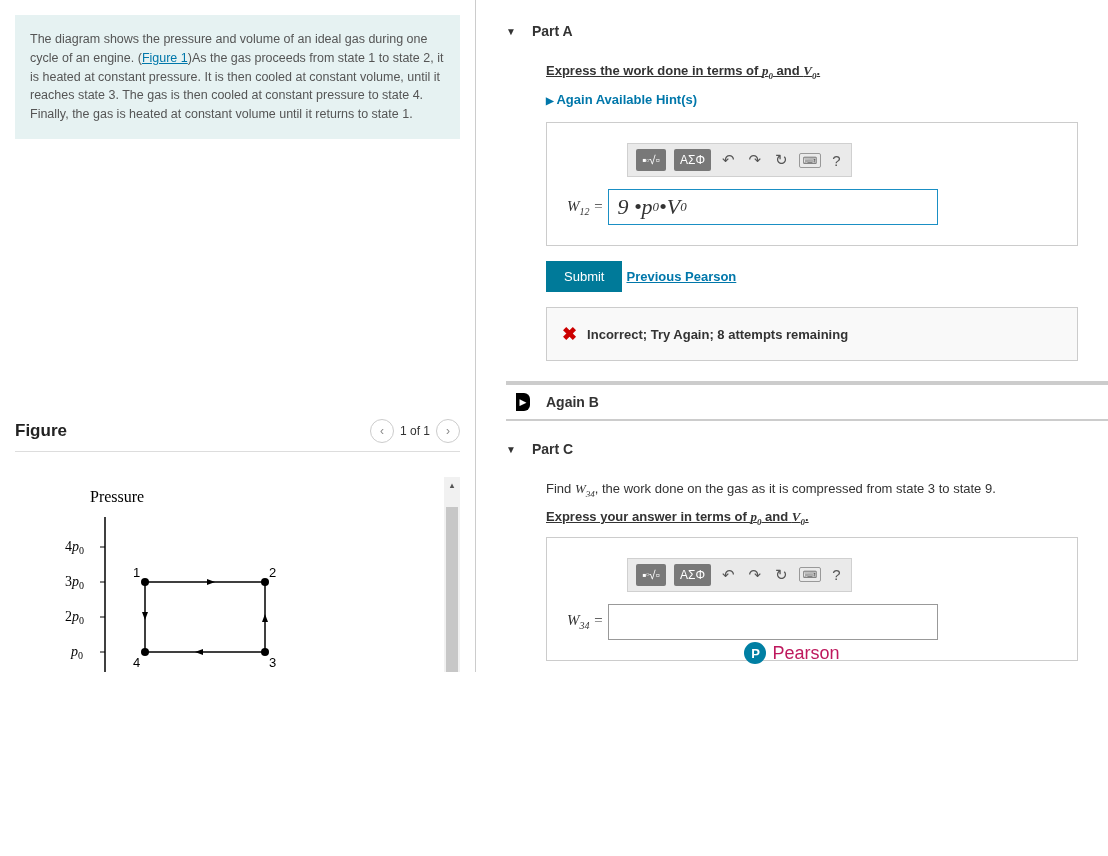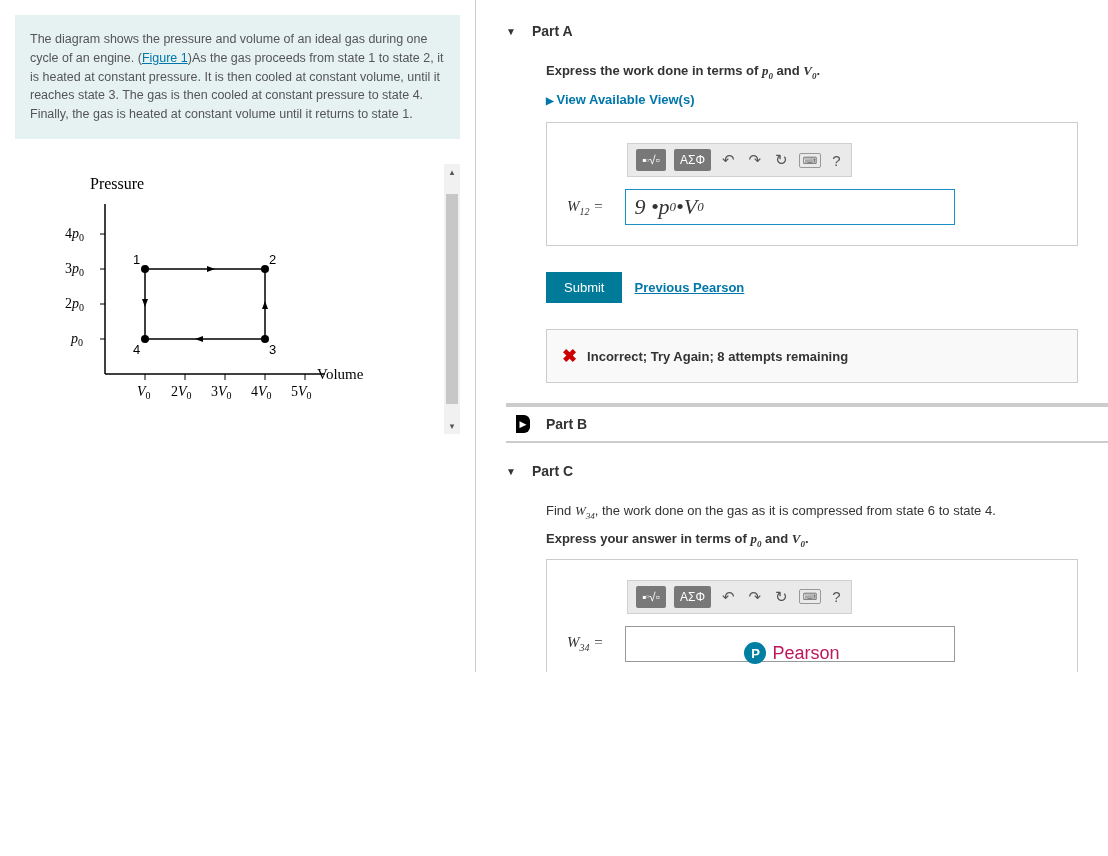--- a/index.html
+++ b/index.html
@@ -18,34 +18,34 @@
 .figure-area { margin-top: 25px; position: relative; height: 310px; }
 .scroll-track { position: absolute; right: 0; top: 0; bottom: 40px; width: 16px; background: #f1f1f1; }
 .scroll-thumb { position: absolute; left: 2px; top: 30px; bottom: 30px; width: 12px; background: #c7c7c7; }
 .scroll-btn { position: absolute; left: 0; width: 16px; height: 16px; background: #f1f1f1; display: flex; align-items: center; justify-content: center; font-size: 9px; color: #555; }
 .part-header { display: flex; align-items: center; gap: 10px; padding: 8px 0; }
 .caret { font-size: 10px; color: #333; }
 .part-title { font-weight: bold; font-size: 14px; padding-left: 6px; }
 .part-body { padding: 15px 30px 20px 40px; border-bottom: 2px solid #ccc; }
 .part-body.noborder { border-bottom: none; }
 .prompt { font-size: 13px; margin-bottom: 8px; line-height: 1.4; }
-.bold { font-weight: bold; }
+.bold { font-weight: bold; text-decoration: underline; }
 .hints { color: #0077aa; font-size: 13px; font-weight: bold; margin: 10px 0 15px; cursor: pointer; }
 .hints::before { content: "▶ "; font-size: 10px; }
 .answer-box { border: 1px solid #ccc; padding: 20px; background: #fff; }
 .toolbar { background: #eaeaea; border: 1px solid #d0d0d0; padding: 5px 8px; display: inline-flex; align-items: center; gap: 8px; margin-bottom: 12px; margin-left: 60px; }
 .tb-btn { background: #787878; color: #fff; padding: 4px 6px; font-size: 12px; border-radius: 2px; display: inline-flex; align-items: center; }
 .tb-icon { color: #555; font-size: 15px; cursor: pointer; padding: 0 3px; }
 .tb-kbd { border: 1px solid #999; border-radius: 2px; padding: 1px 3px; font-size: 10px; color: #666; }
-.answer-line { display: flex; align-items: center; gap: 22px; }
+.answer-line { display: flex; align-items: center; gap: 5px; }
 .var-label { font-style: italic; font-family: Georgia, serif; font-size: 15px; }
 .var-label sub { font-size: 10px; }
 .answer-input { border: 1px solid #1a8fc4; padding: 3px 8px; min-width: 330px; height: 36px; display: flex; align-items: center; font-family: Georgia, serif; font-style: italic; font-size: 22px; }
 .answer-input.empty { border: 1px solid #999; }
-.submit-row { margin: 26px 0; display: flex; align-items: center; gap: 12px; }
+.submit-row { margin: 15px 0; display: flex; align-items: center; gap: 4px; }
 .submit-btn { background: #007a99; color: #fff; padding: 8px 18px; font-size: 13px; border: none; cursor: pointer; }
 .prev-link { color: #0077aa; text-decoration: underline; font-size: 13px; font-weight: bold; }
 .feedback { border: 1px solid #ccc; background: #f9f9f9; padding: 15px; display: flex; align-items: center; gap: 10px; font-size: 13px; font-weight: bold; }
 .feedback .x { color: #cc0000; font-size: 18px; font-weight: bold; }
 .part-b-row { border-top: 2px solid #ccc; border-bottom: 2px solid #ccc; padding: 8px 0 8px 10px; display: flex; align-items: center; gap: 10px; }
 .part-b-caret { background: #000; color: #fff; width: 14px; height: 18px; display: flex; align-items: center; justify-content: center; font-size: 9px; border-radius: 0 6px 6px 0; }
 .footer { position: absolute; bottom: 8px; left: 0; right: 0; display: flex; justify-content: center; align-items: center; gap: 6px; }
 .p-logo { width: 22px; height: 22px; border-radius: 50%; background: #007fa3; color: #fff; display: flex; align-items: center; justify-content: center; font-weight: bold; font-size: 13px; }
 .p-text { font-size: 18px; color: #be185d; }
 .italic-var { font-style: italic; font-family: Georgia, serif; }
@@ -53,20 +53,28 @@
 </style>
 </head>
 <body>
 
 <div class="container">
   <div class="left">
     <div class="desc-box">
       <span>The diagram shows the pressure and volume of an ideal gas during one cycle of an engine. (</span><a href="#">Figure 1</a><span>)As the gas proceeds from state 1 to state 2, it is heated at constant pressure. It is then cooled at constant volume, until it reaches state 3. The gas is then cooled at constant pressure to state 4. Finally, the gas is heated at constant volume until it returns to state 1.</span>
     </div>
 
+    <div class="figure-header">
+      <div class="figure-title">Figure</div>
+      <div class="pager">
+        <div class="nav-circle">‹</div>
+        <div class="pager-text">1 of 1</div>
+        <div class="nav-circle">›</div>
+      </div>
+    </div>
 
     <div class="figure-area">
       <svg width="400" height="280" viewBox="0 0 400 280">
         <text x="75" y="25" font-family="Georgia" font-size="16">Pressure</text>
         <line x1="90" y1="40" x2="90" y2="210" stroke="#000" stroke-width="1.5"></line>
         <line x1="90" y1="210" x2="310" y2="210" stroke="#000" stroke-width="1.5"></line>
 
         <line x1="85" y1="70" x2="90" y2="70" stroke="#000"></line>
           <text x="50" y="74" font-family="Georgia" font-size="14">4<tspan font-style="italic">p</tspan><tspan font-size="10" dy="3">0</tspan></text>
         <line x1="85" y1="105" x2="90" y2="105" stroke="#000"></line>
@@ -117,21 +125,21 @@
   <div class="right">
 
     <div class="part-header">
       <span class="caret">▼</span>
       <span class="part-title">Part A</span>
     </div>
     <div class="part-body">
       <div class="prompt bold">
         <span>Express the work done in terms of </span><span class="italic-var">p<span class="sub0">0</span></span><span> and </span><span class="italic-var">V<span class="sub0">0</span></span><span>.</span>
       </div>
-      <div class="hints">View Available View(s)</div>
+      <div class="hints">Again Available Hint(s)</div>
       <div class="answer-box">
         <div class="toolbar">
           <span class="tb-btn">▪<sup style="font-size:8px">▫</sup>√▫</span>
           <span class="tb-btn">ΑΣΦ</span>
           <span class="tb-icon">↶</span>
           <span class="tb-icon">↷</span>
           <span class="tb-icon">↻</span>
           <span class="tb-kbd">⌨</span>
           <span class="tb-icon">?</span>
         </div>
@@ -145,30 +153,30 @@
         <a href="#" class="prev-link">Previous Pearson</a>
       </div>
       <div class="feedback">
         <span class="x">✖</span>
         <span>Incorrect; Try Again; 8 attempts remaining</span>
       </div>
     </div>
 
     <div class="part-b-row">
       <span class="part-b-caret">▶</span>
-      <span class="part-title">Part B</span>
+      <span class="part-title">Again B</span>
     </div>
 
     <div class="part-header" style="margin-top:12px">
       <span class="caret">▼</span>
       <span class="part-title">Part C</span>
     </div>
     <div class="part-body noborder">
       <div class="prompt">
-        <span>Find </span><span class="italic-var">W<span class="sub0">34</span></span><span>, the work done on the gas as it is compressed from state 6 to state 4.</span>
+        <span>Find </span><span class="italic-var">W<span class="sub0">34</span></span><span>, the work done on the gas as it is compressed from state 3 to state 9.</span>
       </div>
       <div class="prompt bold">
         <span>Express your answer in terms of </span><span class="italic-var">p<span class="sub0">0</span></span><span> and </span><span class="italic-var">V<span class="sub0">0</span></span><span>.</span>
       </div>
       <div class="answer-box">
         <div class="toolbar">
           <span class="tb-btn">▪<sup style="font-size:8px">▫</sup>√▫</span>
           <span class="tb-btn">ΑΣΦ</span>
           <span class="tb-icon">↶</span>
           <span class="tb-icon">↷</span>

